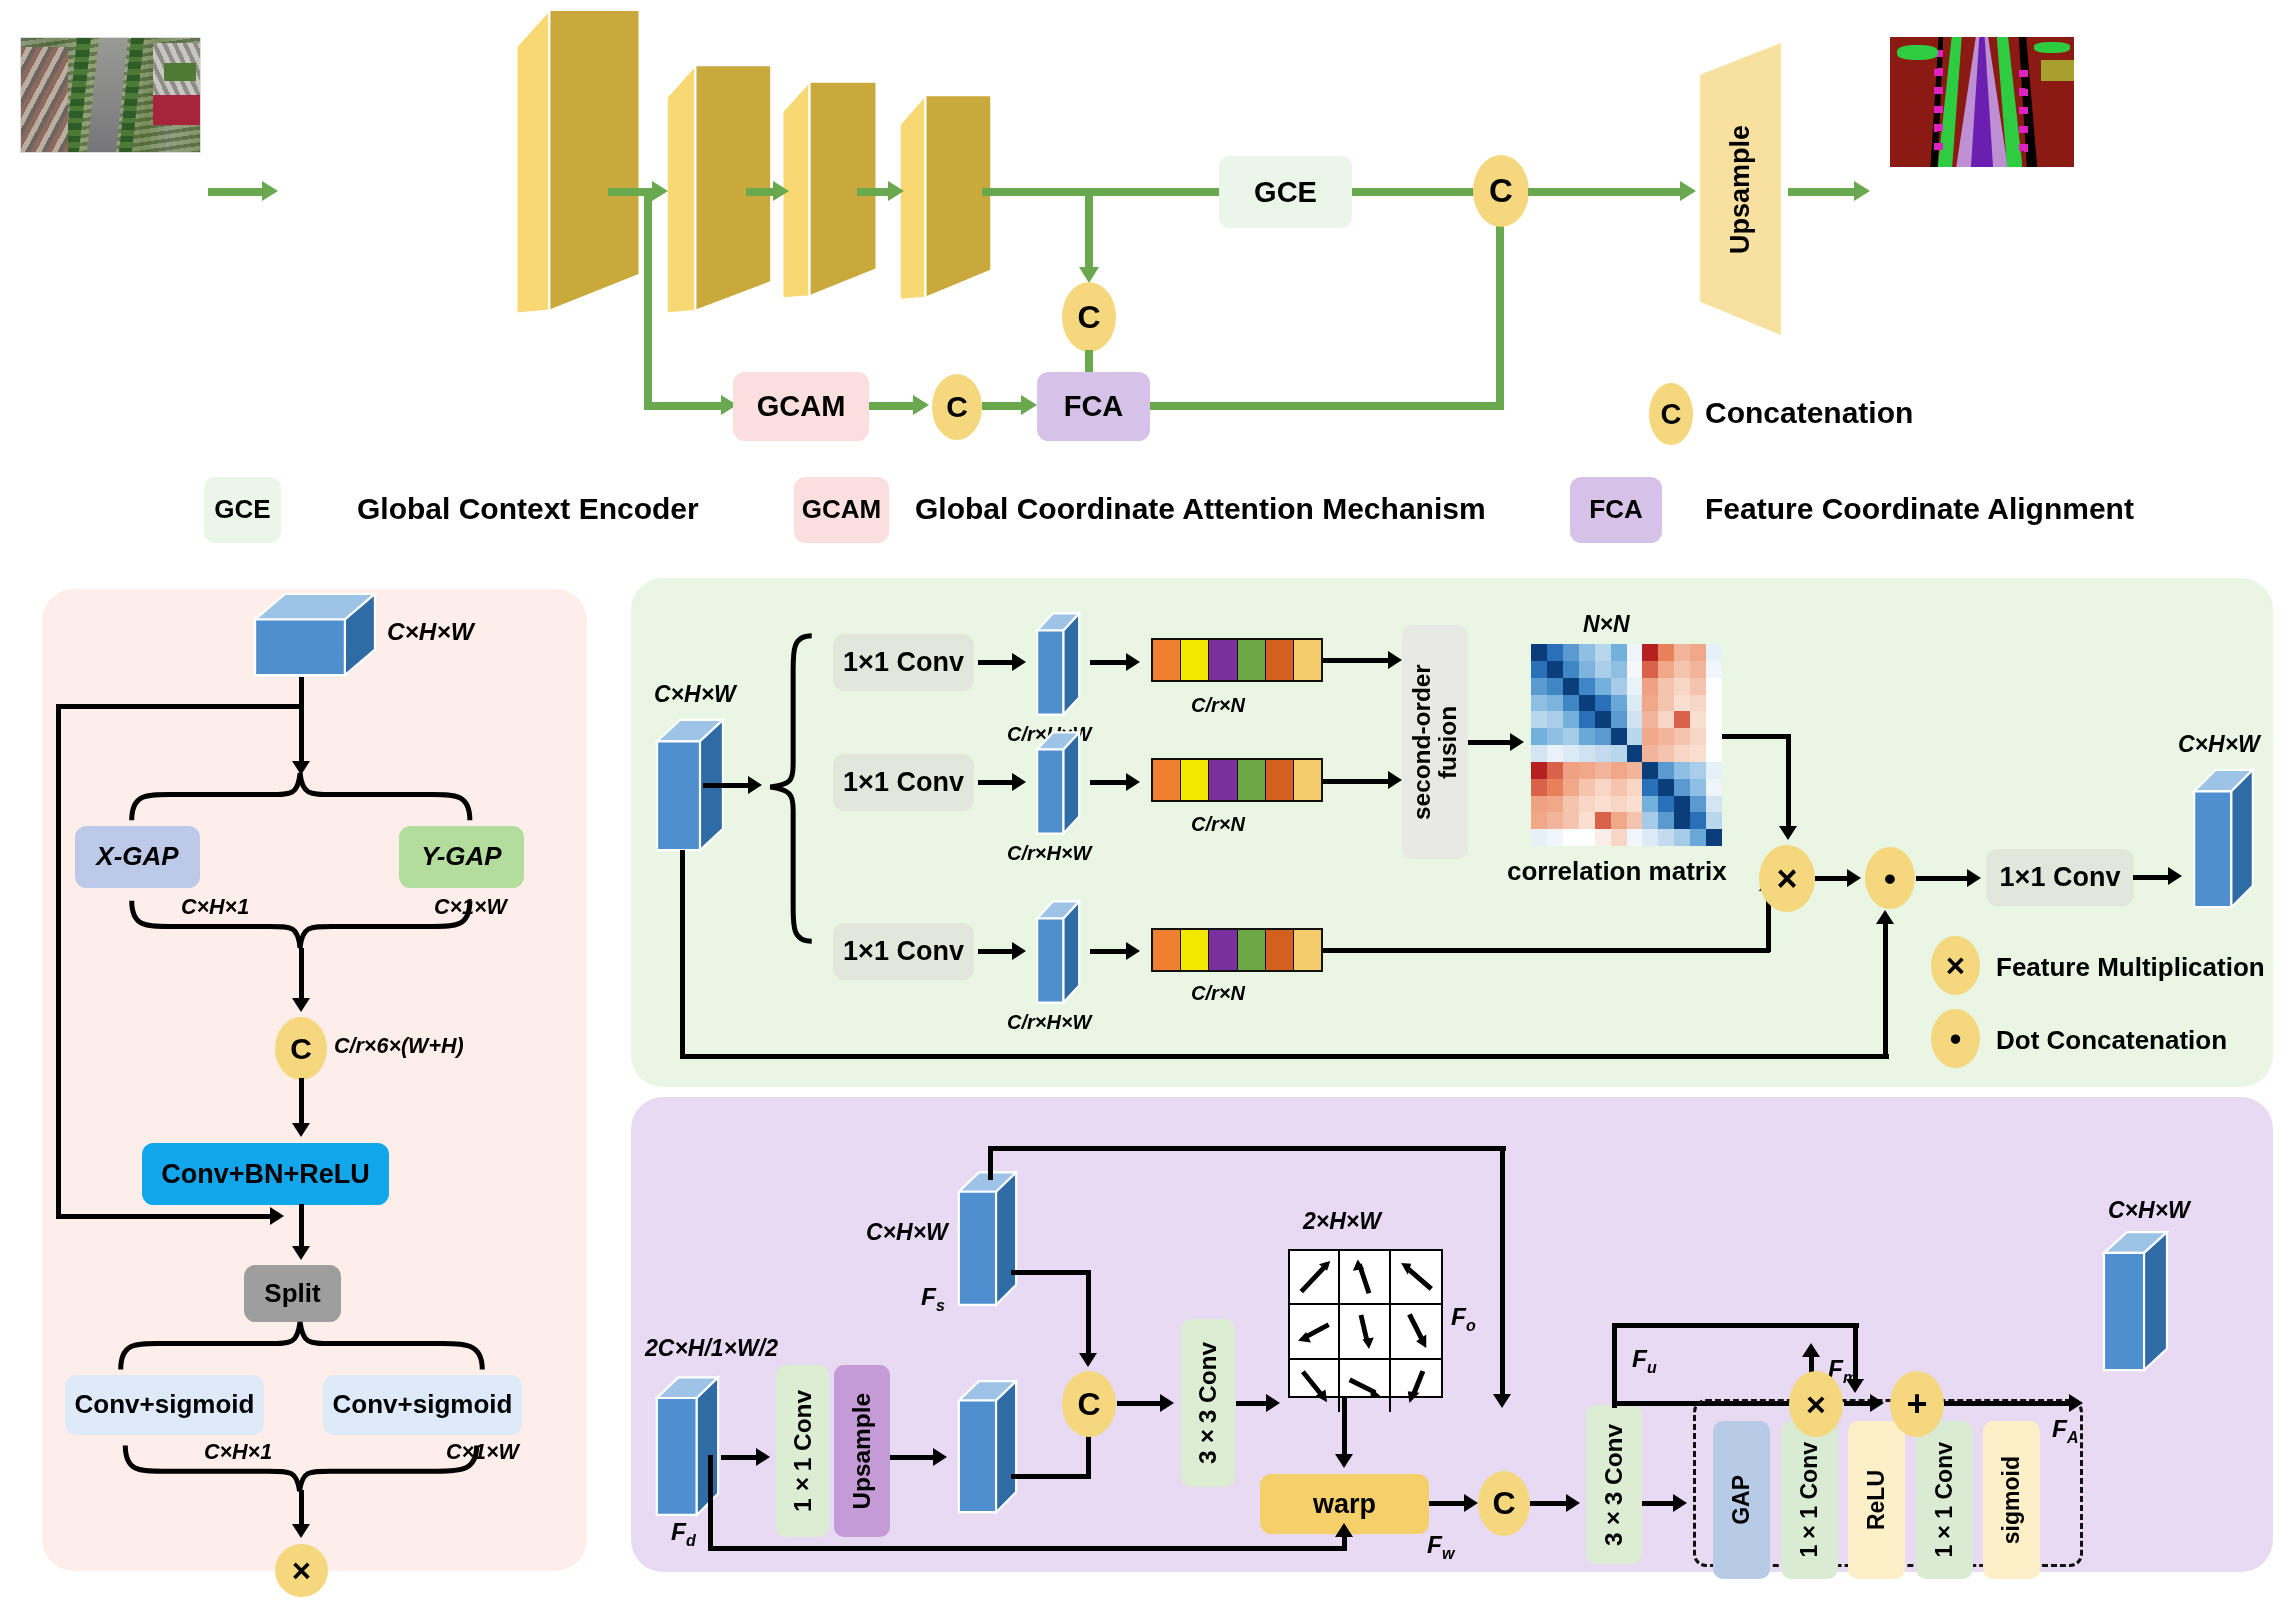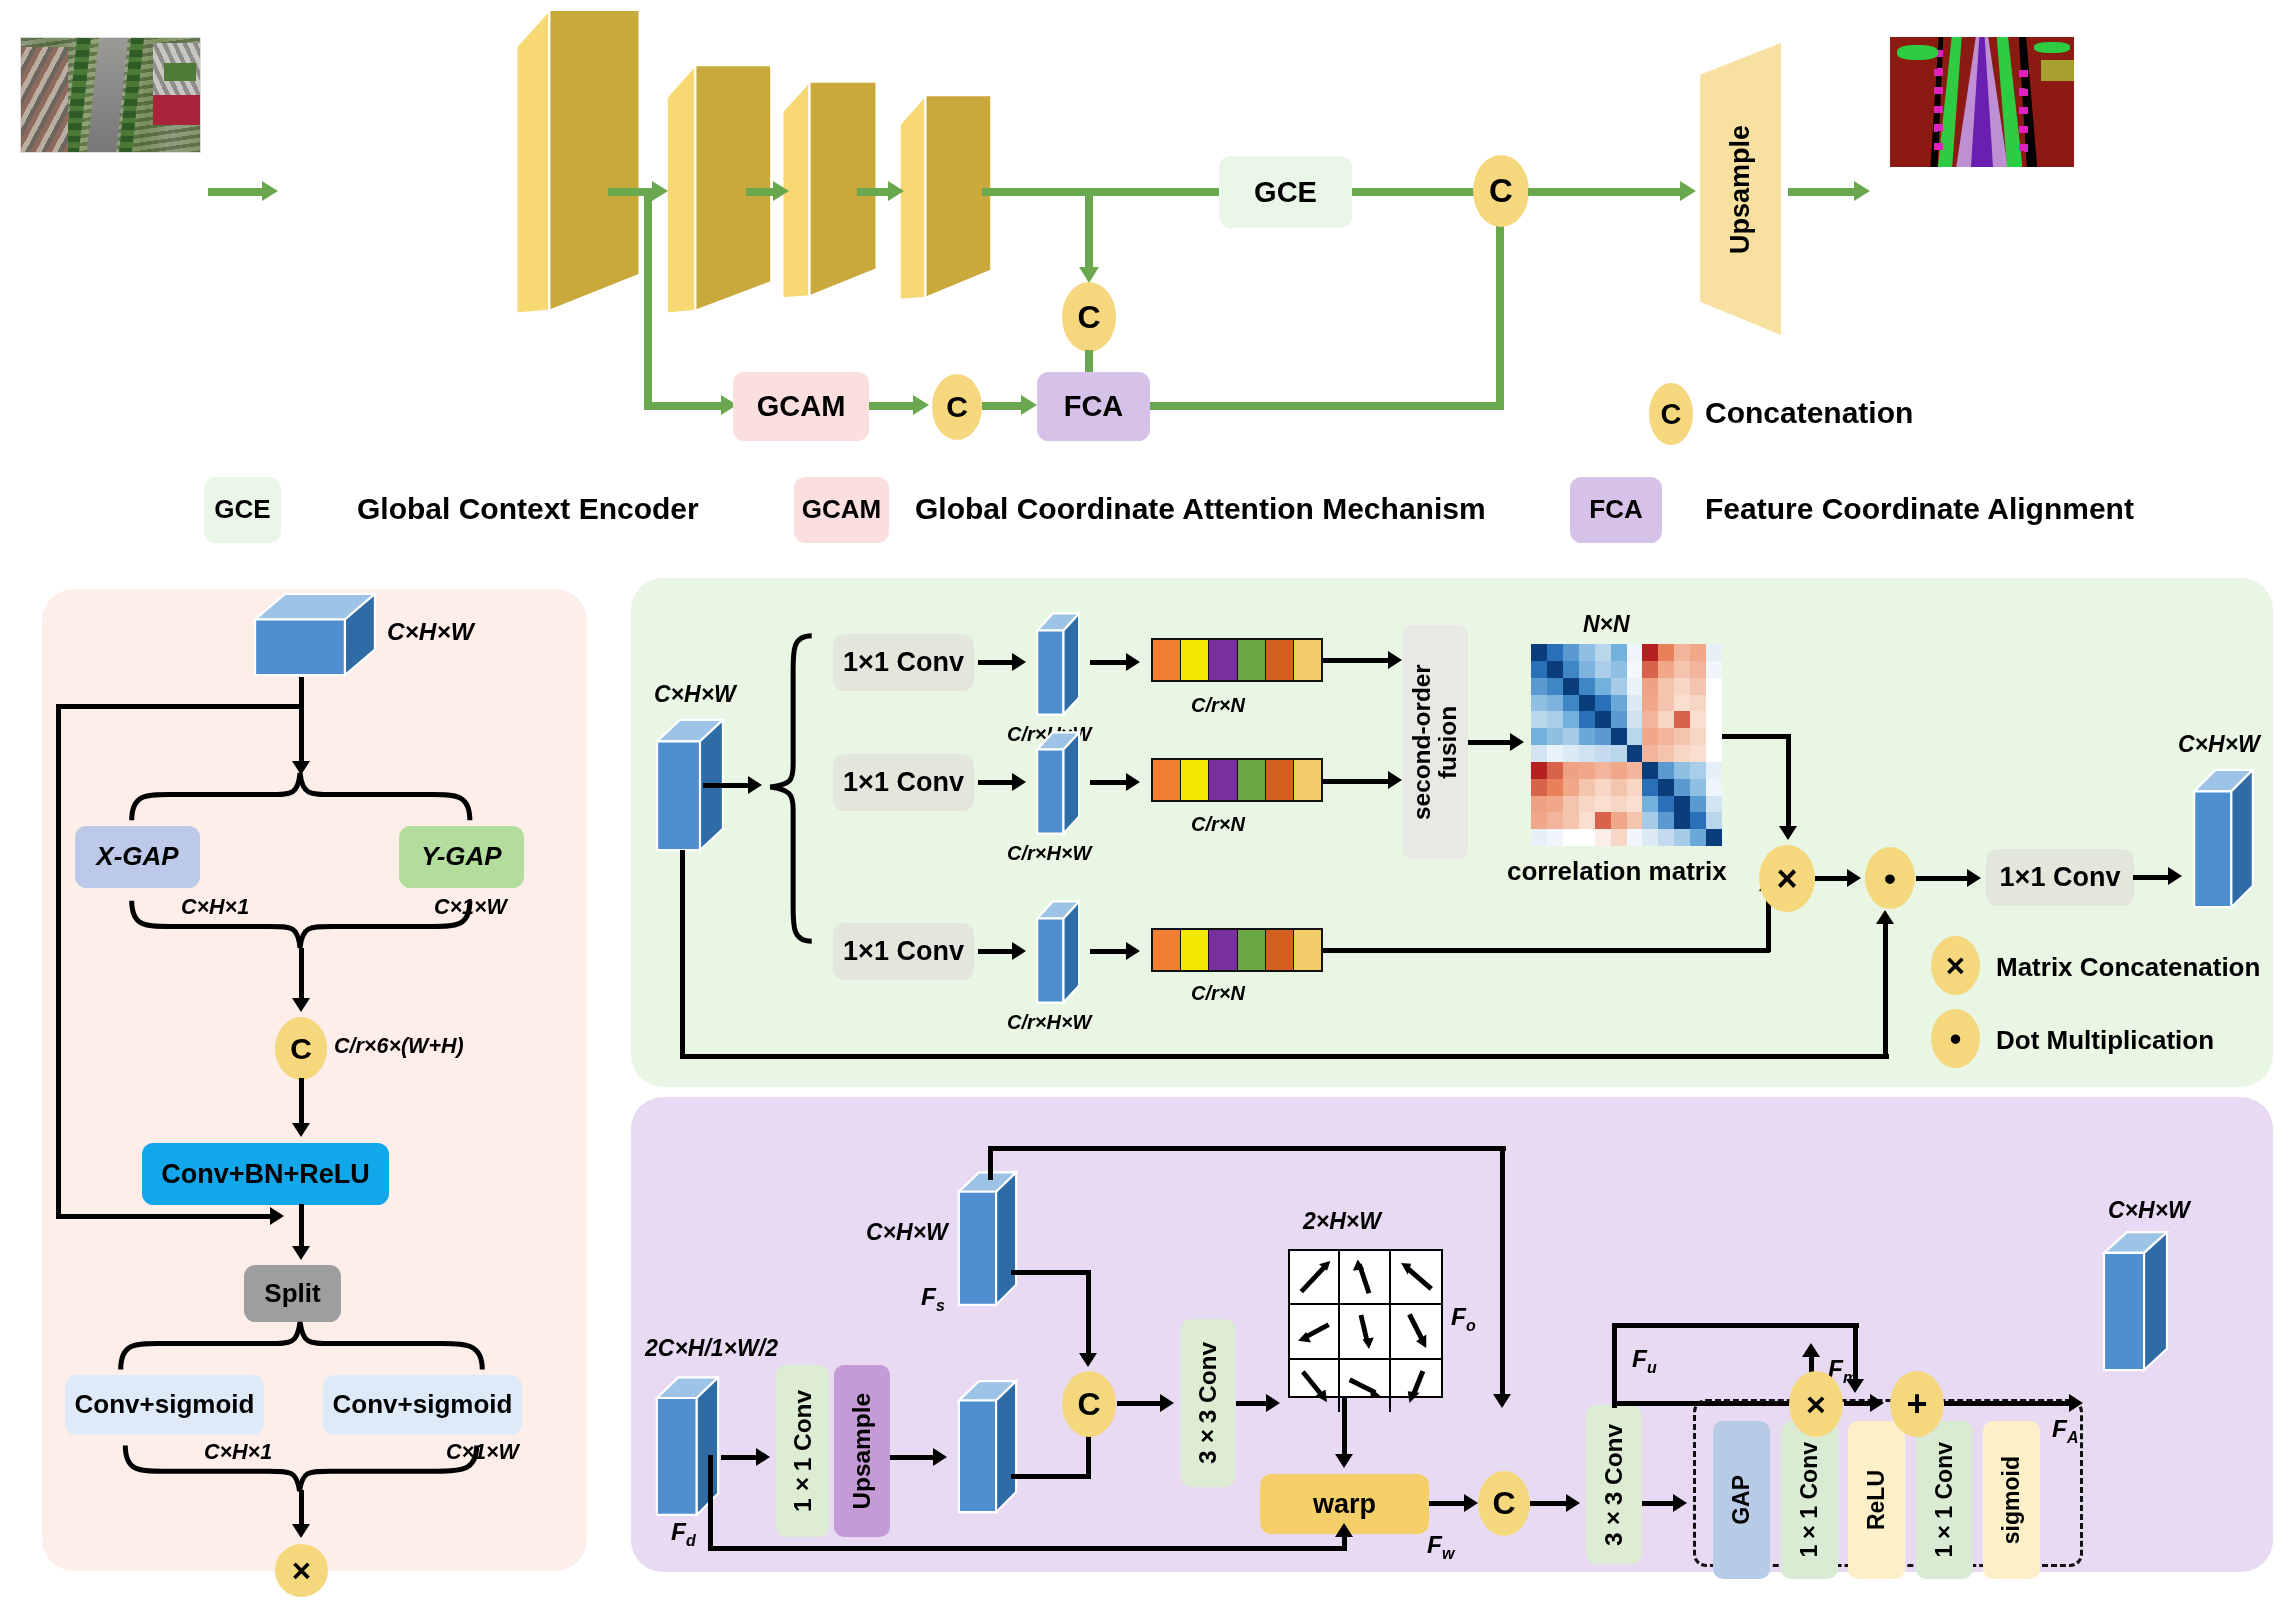--- a/index.html
+++ b/index.html
@@ -574,26 +574,26 @@
     <polygon points="4,34 34,4 86,4 56,34" fill="#9dc3e6" stroke="#fff" stroke-width="3"></polygon>
     <polygon points="4,34 56,34 56,196 4,196" fill="#4f8fcf" stroke="#fff" stroke-width="3"></polygon>
     <polygon points="56,34 86,4 86,166 56,196" fill="#2f6ca6" stroke="#fff" stroke-width="3"></polygon>
   </svg>
 </div>
 <div class="lbl ital" style="left:2178px;top:731px;font-size:23px;">C×H×W</div>
 
 <div class="pill" style="left:1931px;top:936px;width:49px;height:59px;font-size:33px;">
   <span>×</span>
 </div>
-<div class="lbl" style="left:1996px;top:952px;font-size:26px;">Matrix Concatenation</div>
+<div class="lbl" style="left:1996px;top:952px;font-size:26px;">Feature Multiplication</div>
 
 <div class="pill" style="left:1931px;top:1009px;width:49px;height:59px;font-size:33px;">
   <span>•</span>
 </div>
-<div class="lbl" style="left:1996px;top:1025px;font-size:26px;">Dot Multiplication</div>
+<div class="lbl" style="left:1996px;top:1025px;font-size:26px;">Dot Concatenation</div>
 
 <div class="panel" style="left:631px;top:1097px;width:1642px;height:475px;background:#e7daf2;"></div>
 
 <div class="lbl ital" style="left:645px;top:1335px;font-size:23px;">2C×H/1×W/2</div>
 <div class="cube3d" style="left:654px;top:1375px;width:67px;height:143px;">
   <svg width="67" height="143" viewBox="0 0 94 200">
     <polygon points="4,32 34,3 90,3 60,32" fill="#9dc3e6" stroke="#fff" stroke-width="3"></polygon>
     <polygon points="4,32 60,32 60,196 4,196" fill="#4f8fcf" stroke="#fff" stroke-width="3"></polygon>
     <polygon points="60,32 90,3 90,166 60,196" fill="#2f6ca6" stroke="#fff" stroke-width="3"></polygon>
   </svg>

